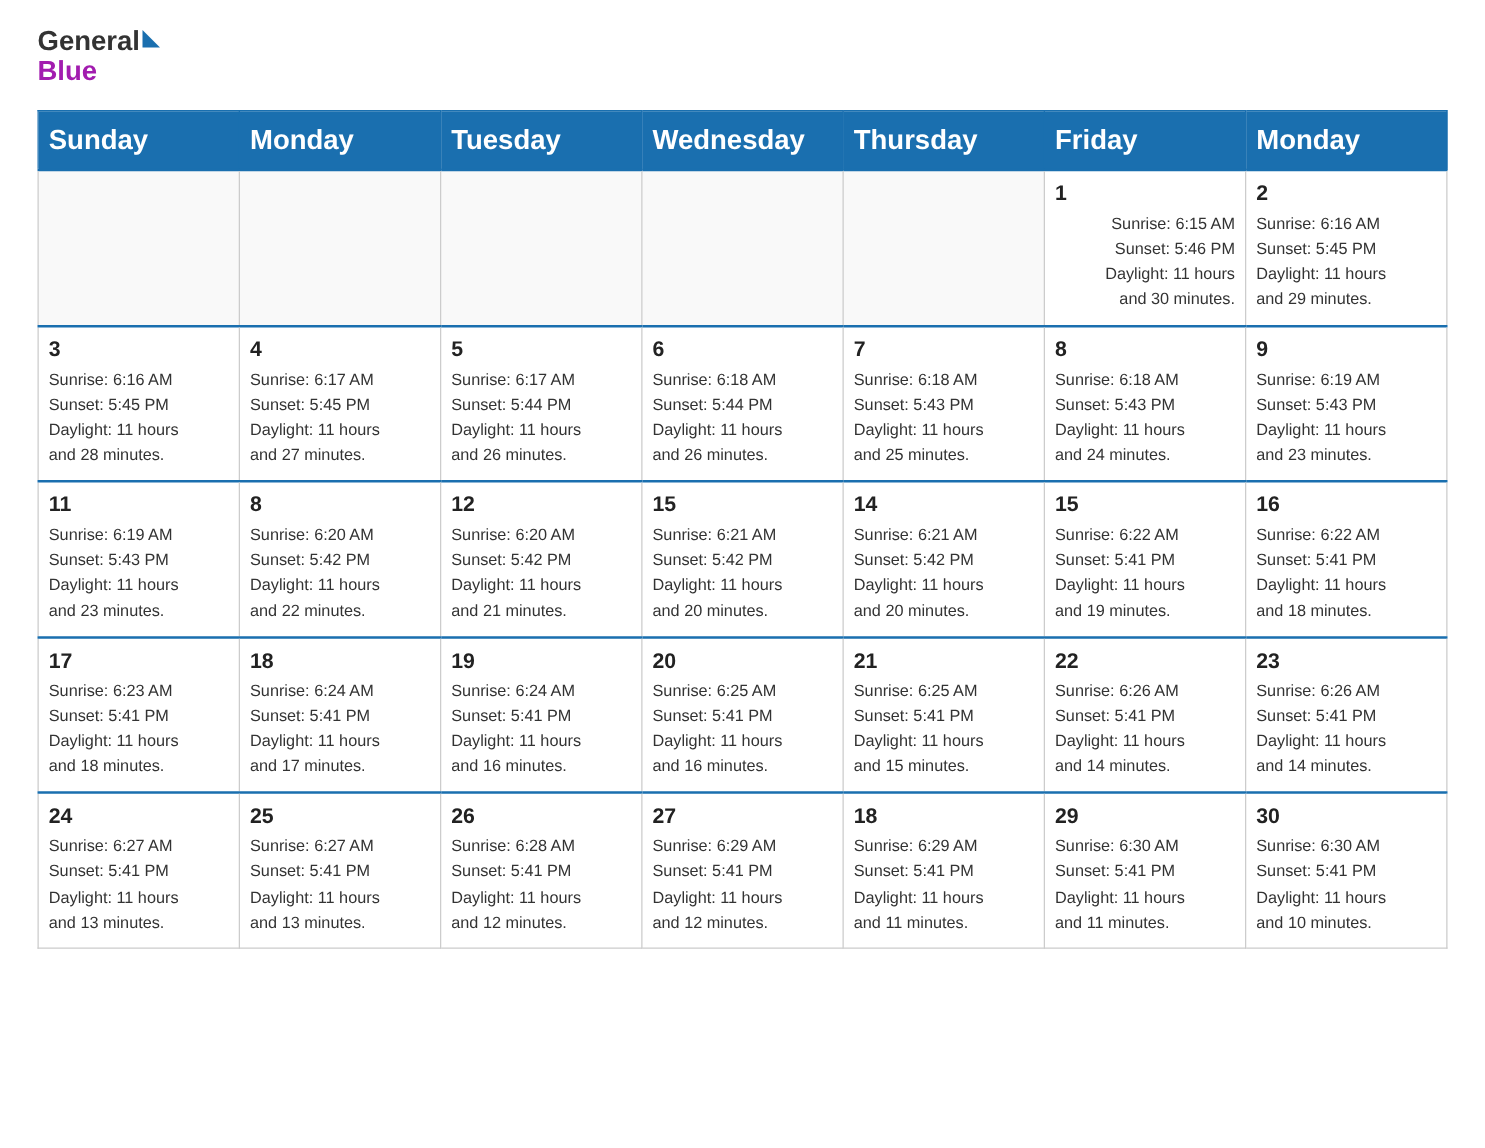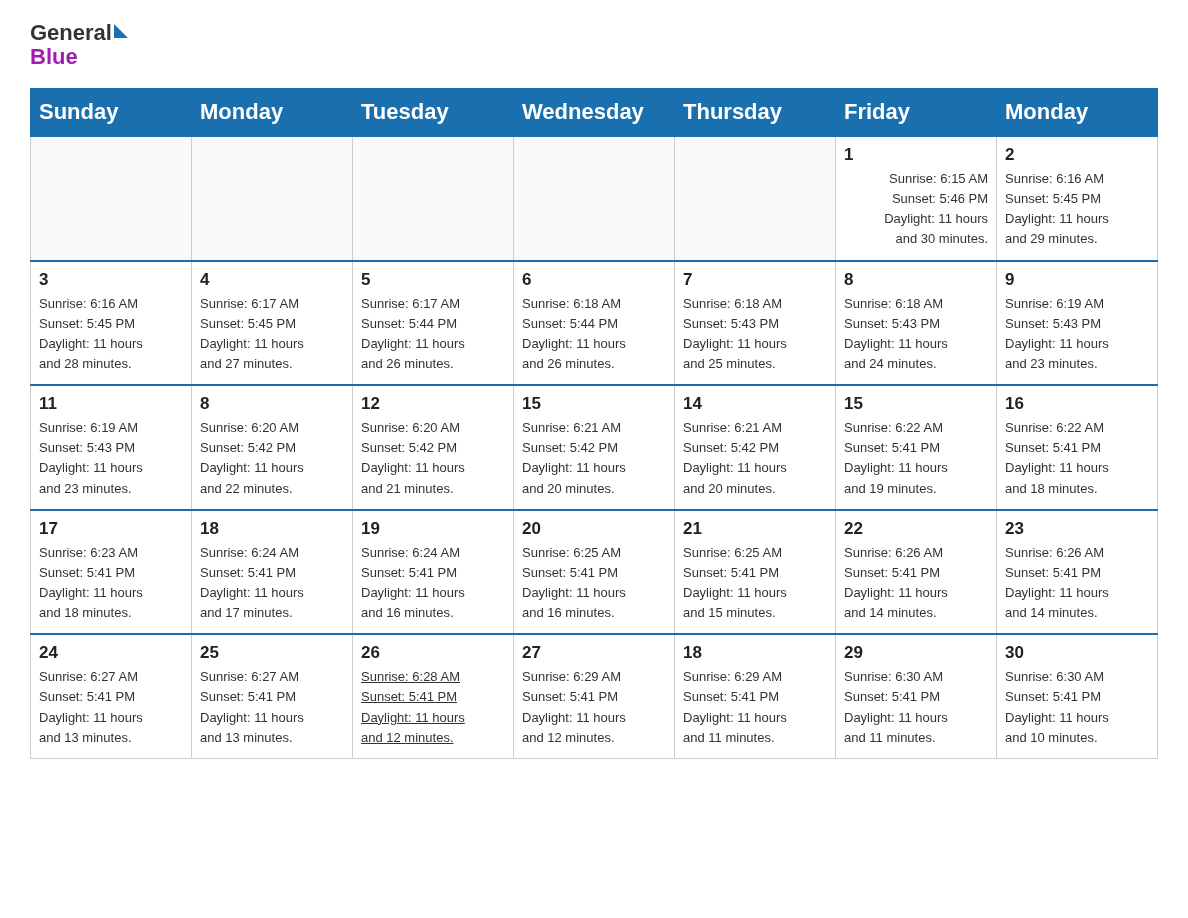--- a/index.html
+++ b/index.html
@@ -311,21 +311,21 @@
         </td>
         <td>
           <span class="day-num">25</span>
           <div class="day-info" style="white-space: pre-line;">Sunrise: 6:27 AM
 Sunset: 5:41 PM
 Daylight: 11 hours
 and 13 minutes.</div>
         </td>
         <td>
           <span class="day-num">26</span>
-          <div class="day-info" style="white-space: pre-line; text-decoration: underline;">Sunrise: 6:28 AM
+          <div class="day-info" style="white-space: pre-line;">Sunrise: 6:28 AM
 Sunset: 5:41 PM
 Daylight: 11 hours
 and 12 minutes.</div>
         </td>
         <td>
           <span class="day-num">27</span>
           <div class="day-info" style="white-space: pre-line;">Sunrise: 6:29 AM
 Sunset: 5:41 PM
 Daylight: 11 hours
 and 12 minutes.</div>

